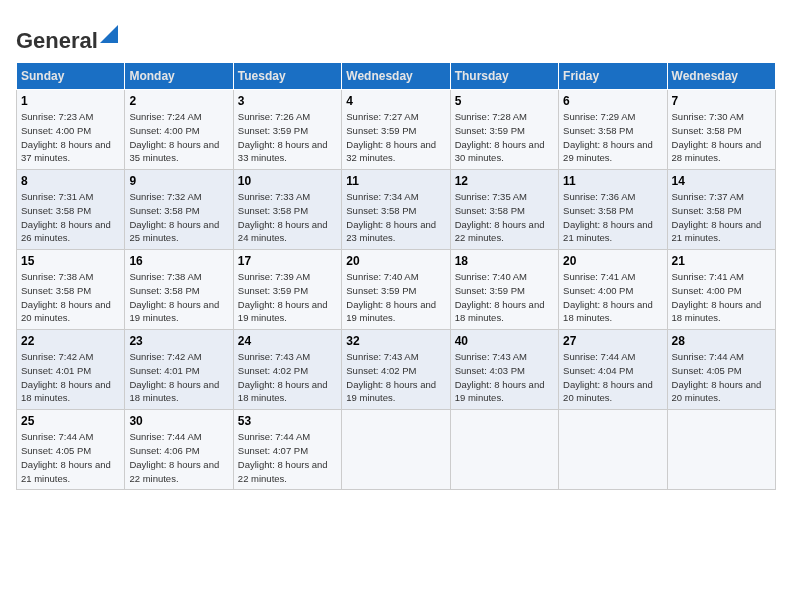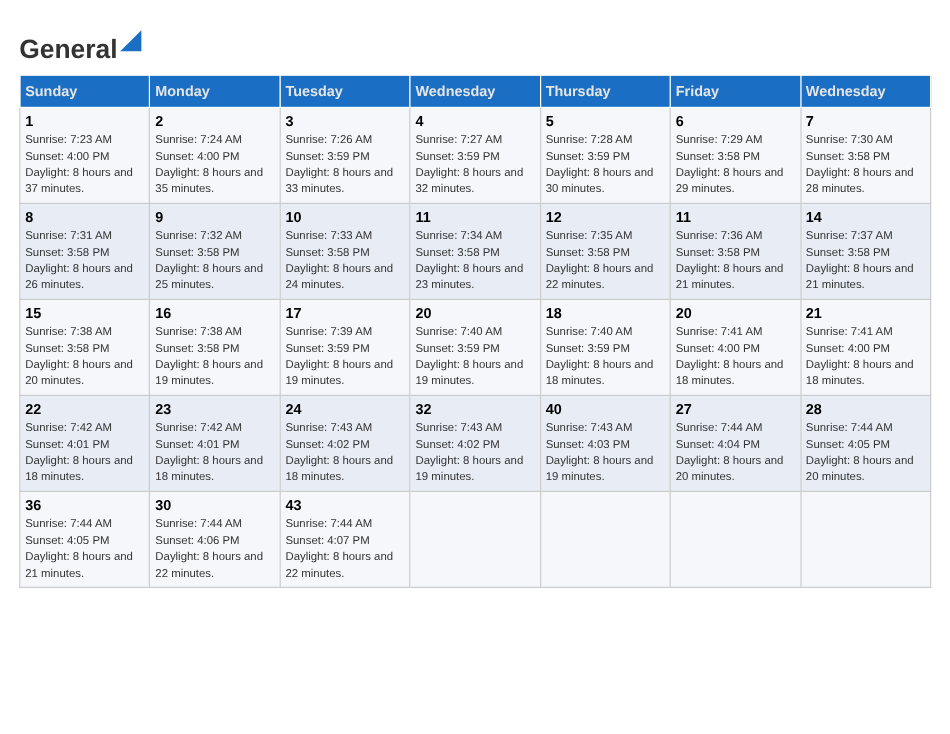--- a/index.html
+++ b/index.html
@@ -146,22 +146,22 @@
       <tr>
         <td><span class="day-num">22</span><span class="day-info">Sunrise: 7:42 AM<br>Sunset: 4:01 PM<br>Daylight: 8 hours and 18 minutes.</span></td>
         <td><span class="day-num">23</span><span class="day-info">Sunrise: 7:42 AM<br>Sunset: 4:01 PM<br>Daylight: 8 hours and 18 minutes.</span></td>
         <td><span class="day-num">24</span><span class="day-info">Sunrise: 7:43 AM<br>Sunset: 4:02 PM<br>Daylight: 8 hours and 18 minutes.</span></td>
         <td><span class="day-num">32</span><span class="day-info">Sunrise: 7:43 AM<br>Sunset: 4:02 PM<br>Daylight: 8 hours and 19 minutes.</span></td>
         <td><span class="day-num">40</span><span class="day-info">Sunrise: 7:43 AM<br>Sunset: 4:03 PM<br>Daylight: 8 hours and 19 minutes.</span></td>
         <td><span class="day-num">27</span><span class="day-info">Sunrise: 7:44 AM<br>Sunset: 4:04 PM<br>Daylight: 8 hours and 20 minutes.</span></td>
         <td><span class="day-num">28</span><span class="day-info">Sunrise: 7:44 AM<br>Sunset: 4:05 PM<br>Daylight: 8 hours and 20 minutes.</span></td>
       </tr>
       <tr>
-        <td><span class="day-num">36</span><span class="day-info">Sunrise: 7:44 AM<br>Sunset: 4:05 PM<br>Daylight: 8 hours and 21 minutes.</span></td>
+        <td><span class="day-num">25</span><span class="day-info">Sunrise: 7:44 AM<br>Sunset: 4:05 PM<br>Daylight: 8 hours and 21 minutes.</span></td>
         <td><span class="day-num">30</span><span class="day-info">Sunrise: 7:44 AM<br>Sunset: 4:06 PM<br>Daylight: 8 hours and 22 minutes.</span></td>
-        <td><span class="day-num">43</span><span class="day-info">Sunrise: 7:44 AM<br>Sunset: 4:07 PM<br>Daylight: 8 hours and 22 minutes.</span></td>
+        <td><span class="day-num">53</span><span class="day-info">Sunrise: 7:44 AM<br>Sunset: 4:07 PM<br>Daylight: 8 hours and 22 minutes.</span></td>
         <td class="empty-cell"></td>
         <td class="empty-cell"></td>
         <td class="empty-cell"></td>
         <td class="empty-cell"></td>
       </tr>
     </tbody>
 </table>
 
 </body></html>

